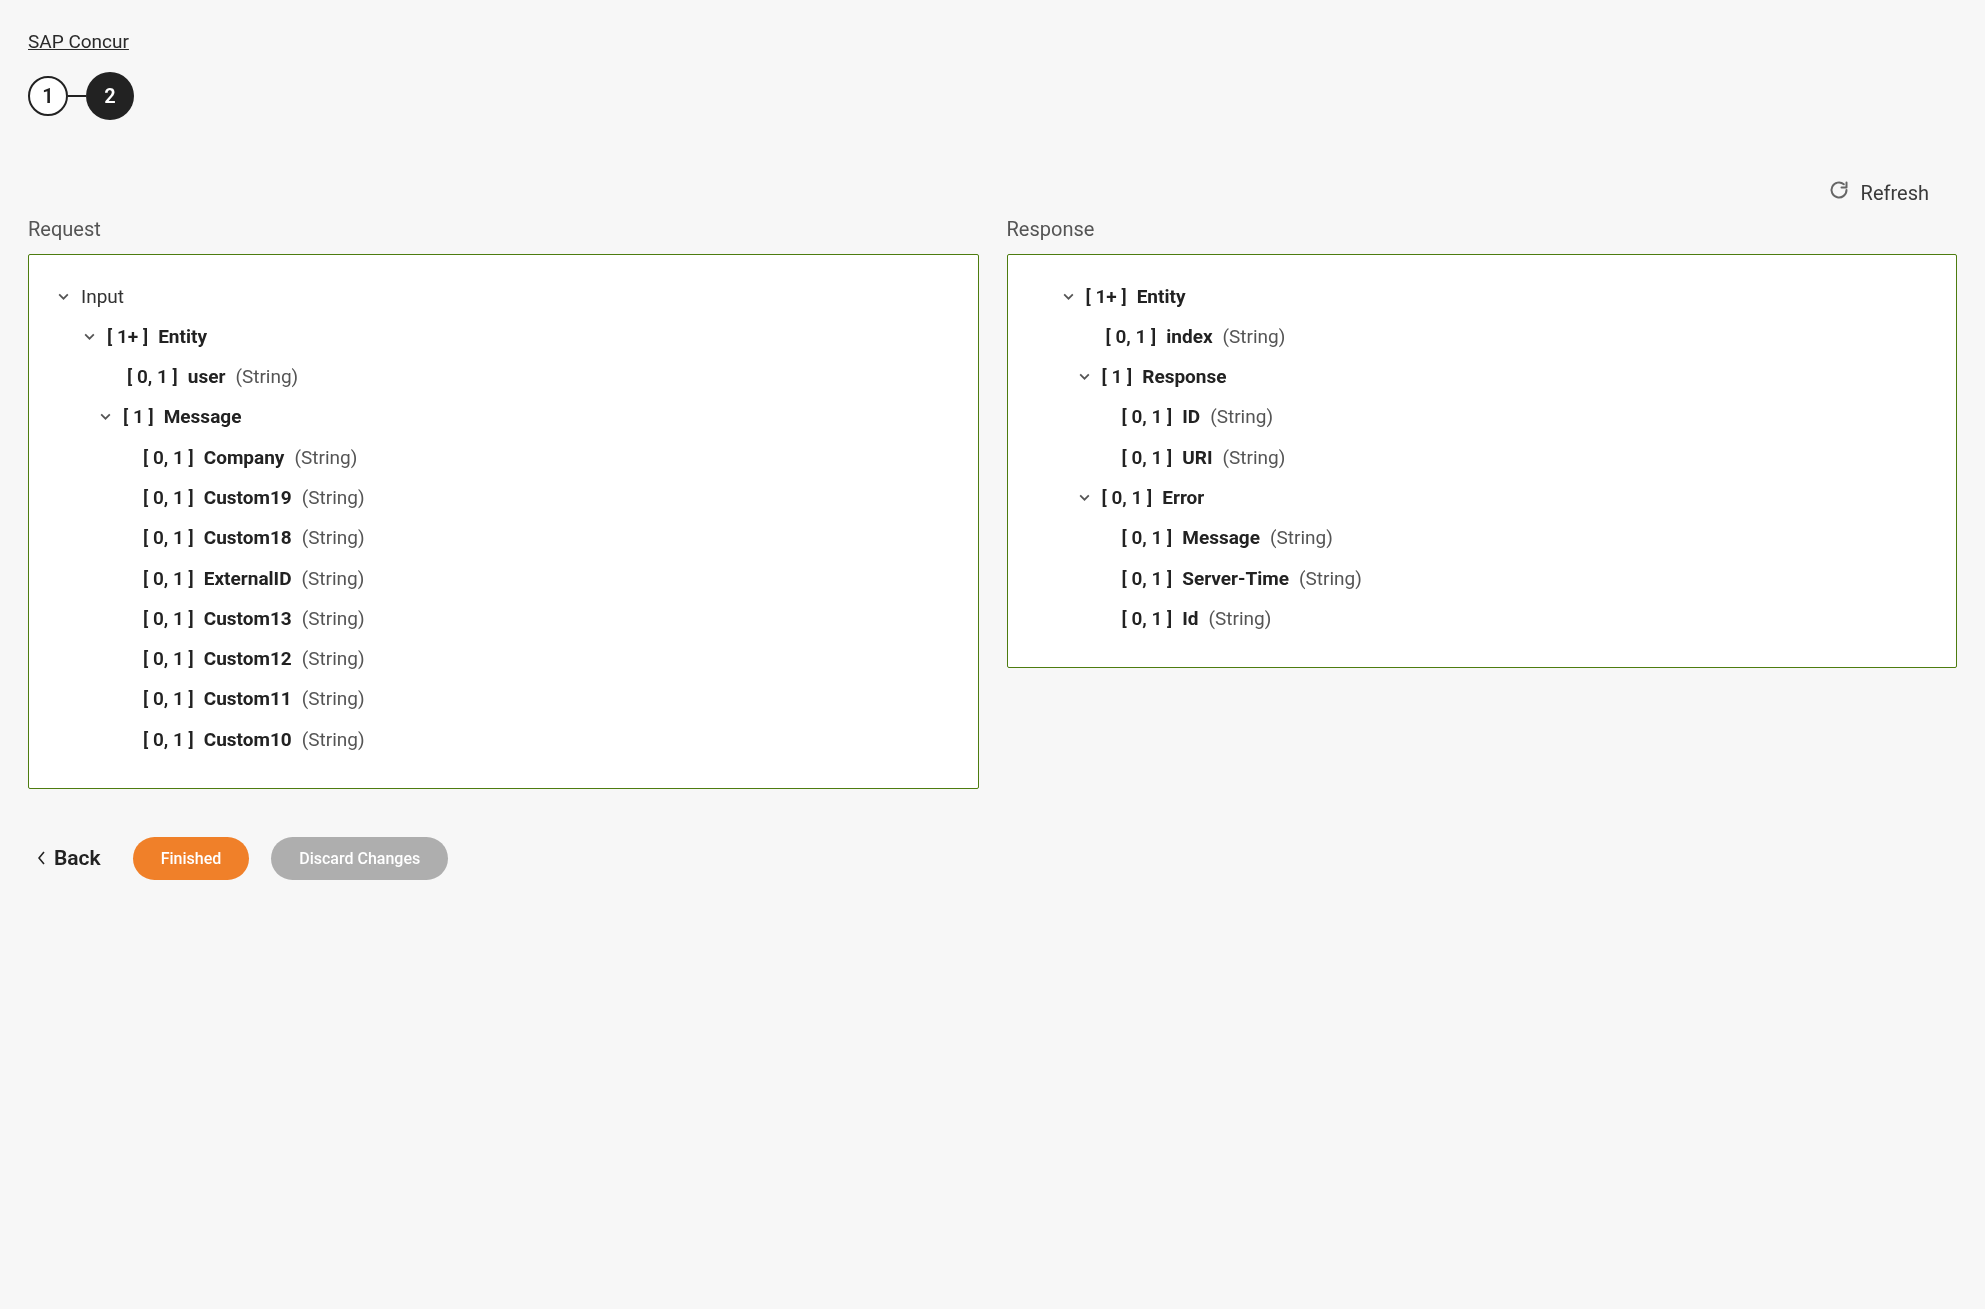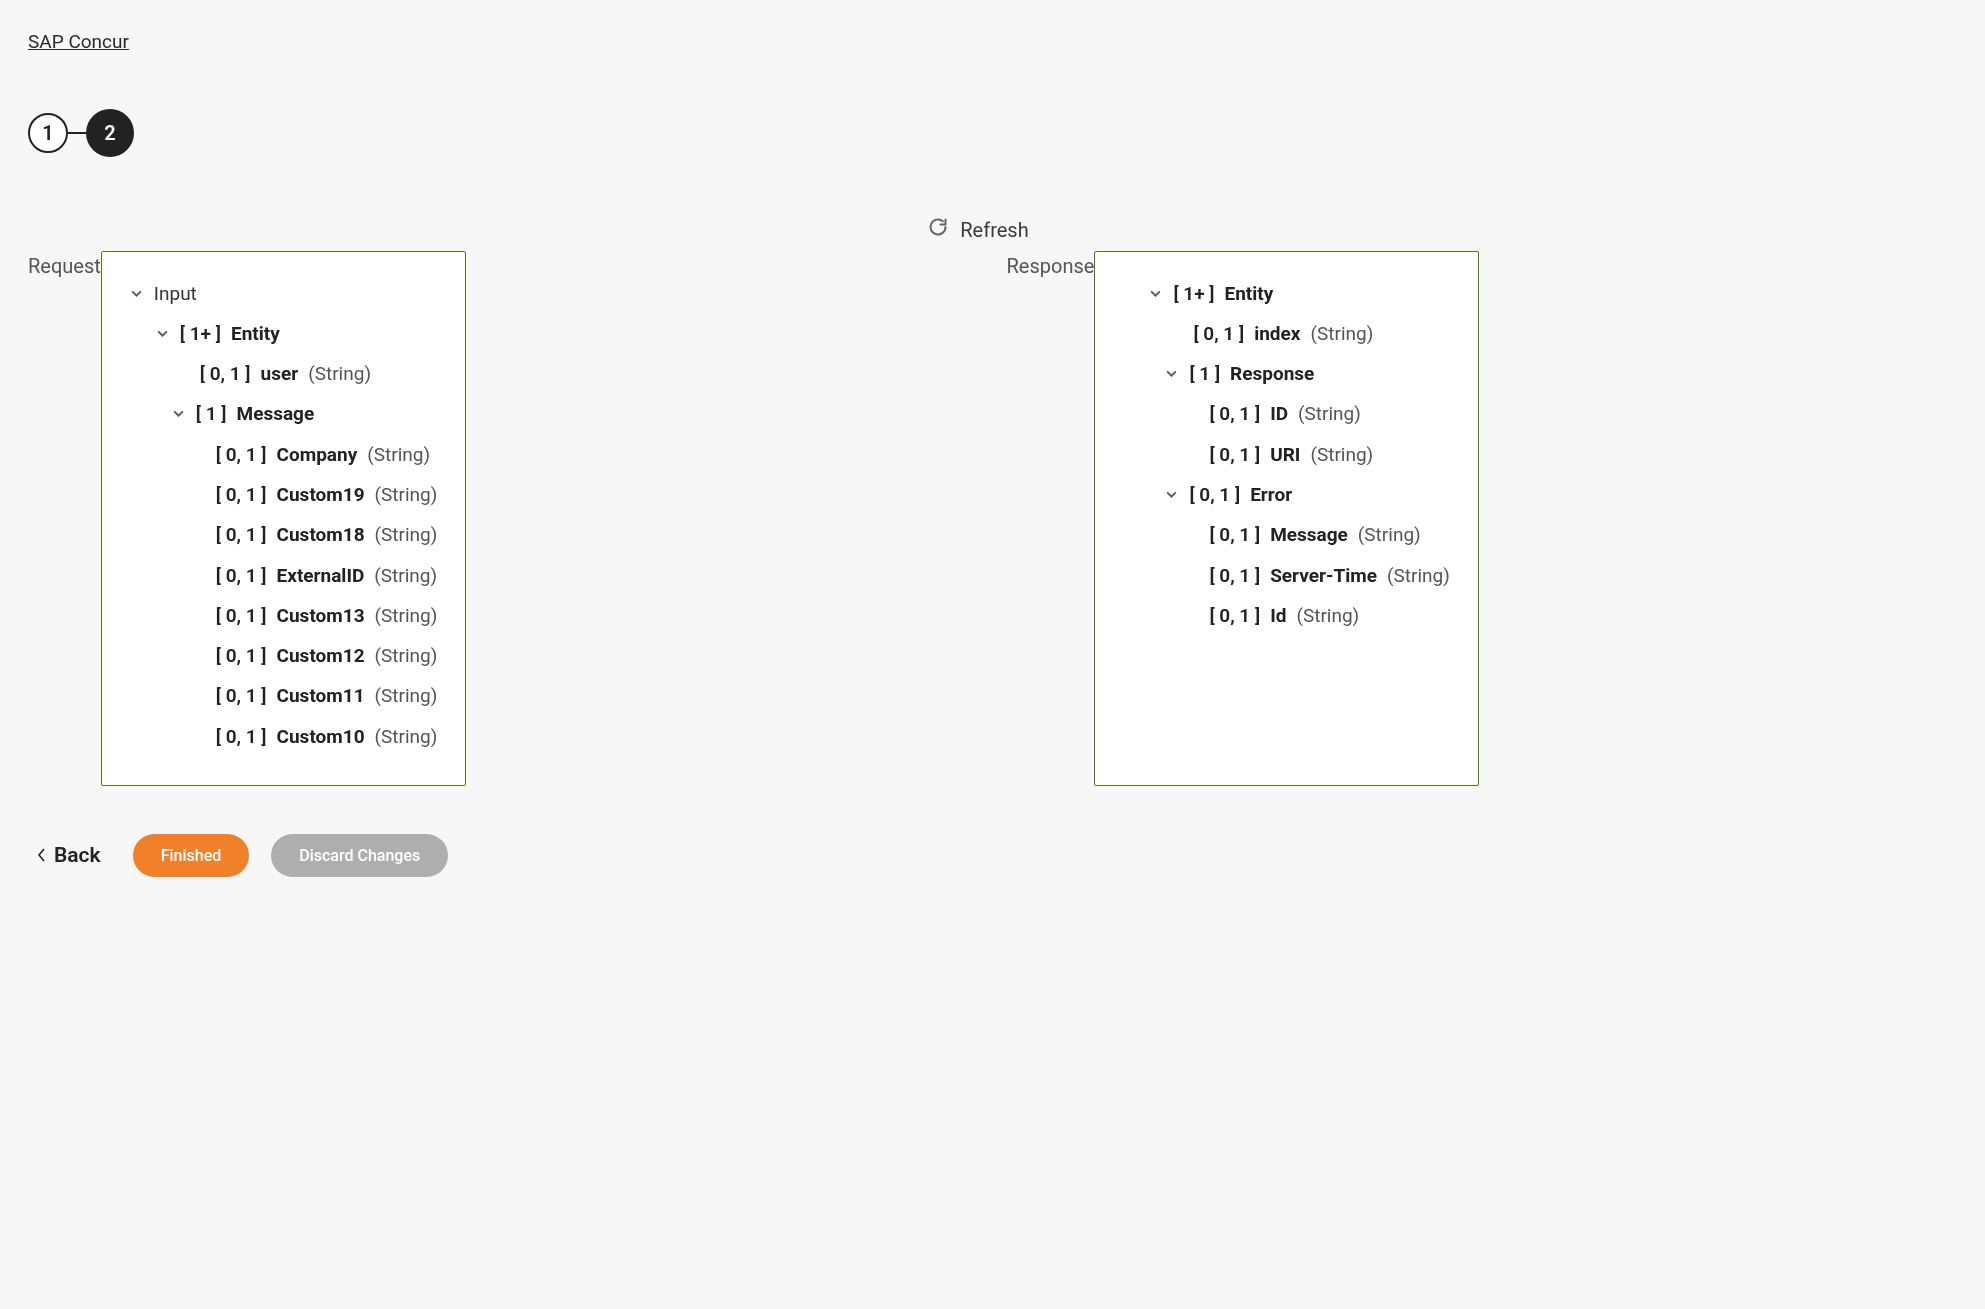--- a/index.html
+++ b/index.html
@@ -13,21 +13,21 @@
     .page {
       padding: 28px 28px 40px 28px;
       max-width: 1985px;
     }
     .breadcrumb {
       text-decoration: underline;
       color: #2a2a2a;
       font-size: 19px;
       cursor: pointer;
       display: inline-block;
-      margin-bottom: 52px;
+      margin-bottom: 15px;
     }
     .page-title {
       font-size: 46px;
       font-weight: 600;
       color: #222;
       margin-bottom: 38px;
     }
     .stepper {
       display: flex;
       align-items: center;
@@ -60,42 +60,42 @@
       background: #222;
     }
     .section-heading {
       font-size: 32px;
       font-weight: 600;
       color: #222;
       margin-bottom: 32px;
     }
     .refresh-row {
       display: flex;
-      justify-content: center;
+      justify-content: flex-end;
       align-items: center;
       margin-bottom: 6px;
       padding-right: 28px;
     }
     .refresh-btn {
       display: flex;
       align-items: center;
       gap: 12px;
       cursor: pointer;
       color: #3a3a3a;
       font-size: 20px;
     }
     .refresh-icon svg { width: 20px; height: 20px; }
     .columns {
       display: flex;
       gap: 28px;
     }
     .col {
       flex: 1;
       display: flex;
-      flex-direction: row;
+      flex-direction: column;
     }
     .col-label {
       font-size: 20px;
       color: #555;
       margin-bottom: 10px;
       font-weight: 400;
     }
     .panel {
       background: #fff;
       border: 1px solid #4d7c0f;

